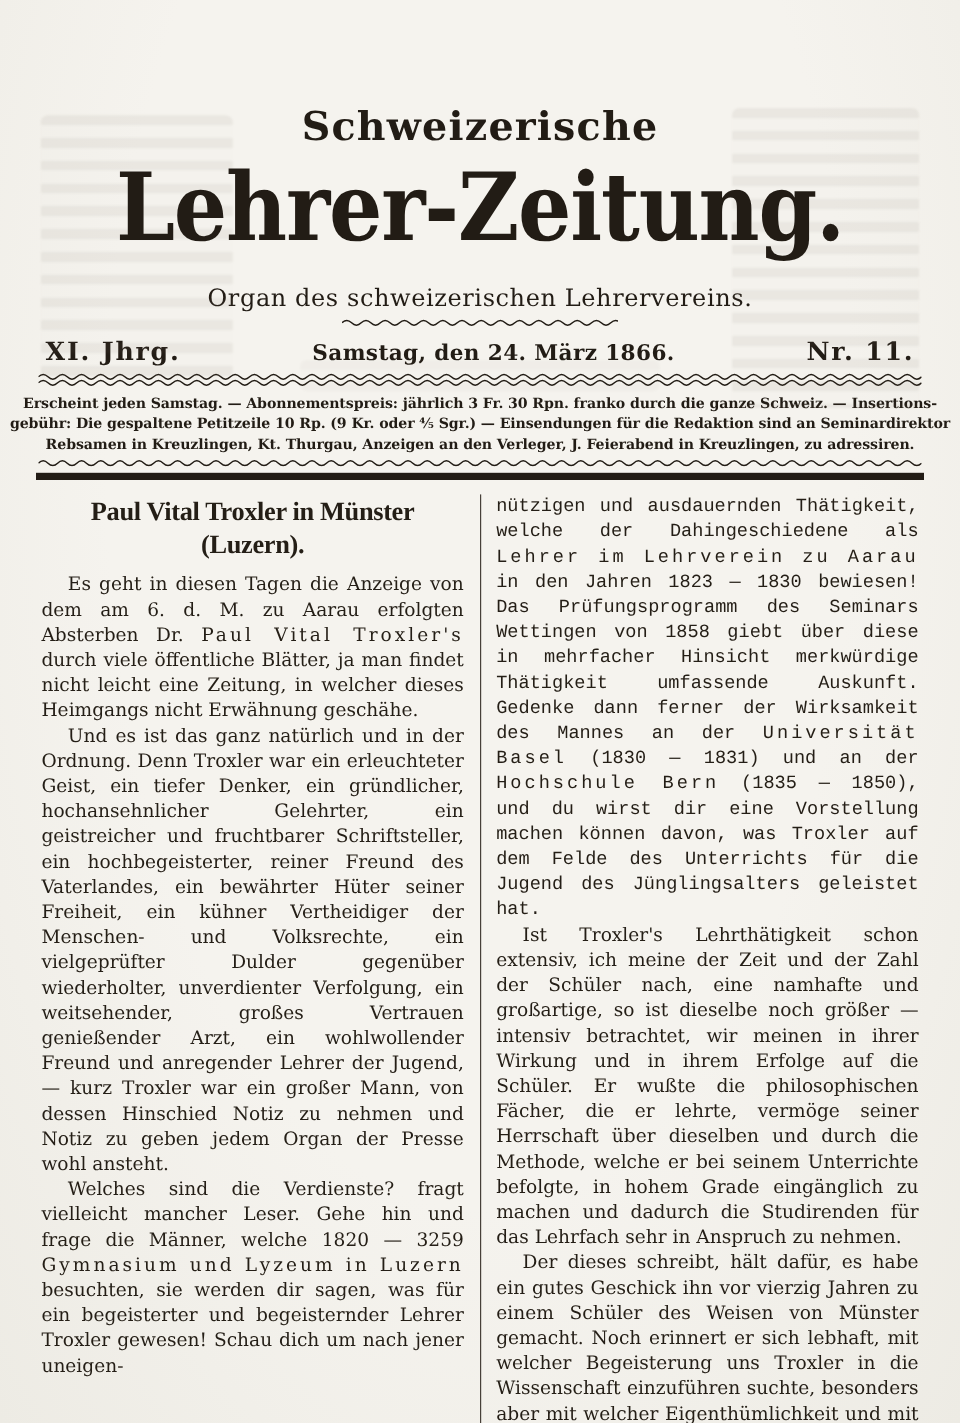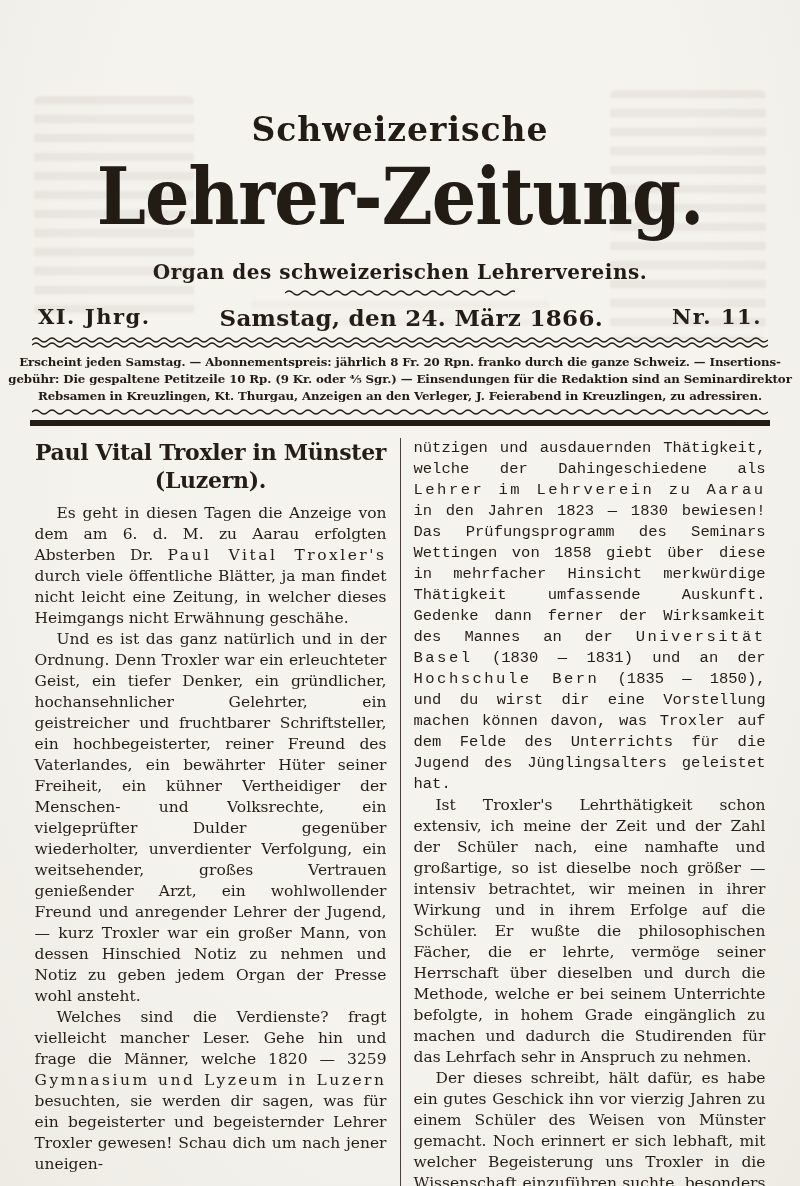--- a/index.html
+++ b/index.html
@@ -3,44 +3,44 @@
 <meta charset="utf-8">
 <style>
   html,body{margin:0;padding:0;}
   body{background:#d8d5cf;font-family:"DejaVu Serif","Liberation Serif",serif;}
   .page{
     position:relative;width:800px;height:1186px;margin:0 auto;overflow:hidden;
     background:radial-gradient(ellipse at 50% 32%, #f5f3ee 55%, #edebe4 100%);
     color:#221c15;
   }
   
-  .masthead{padding-top:88px;text-align:center;margin-top:24px;}
+  .masthead{padding-top:88px;text-align:center;}
   .kicker{font-size:33px;font-weight:bold;letter-spacing:1px;line-height:1.1;}
   .title{font-size:70px;font-weight:bold;letter-spacing:-1px;line-height:1.05;margin-top:8px;
          transform:scaleY(1.12);transform-origin:center top;}
-  .subtitle{font-size:20px;font-weight:bold;margin-top:30px;letter-spacing:0.5px;}
+  .subtitle{font-size:20px;font-weight:normal;margin-top:30px;letter-spacing:0.5px;}
   .wavy{display:block;}
   .wavy.short{width:230px;height:8px;margin:4px auto 0;}
   .wavy.full{width:736px;height:8px;margin:2px auto 0;}
   .wavy.double{width:736px;height:13px;margin:4px auto 0;}
   
-  .dateline{display:flex;justify-content:space-between;align-items:flex-start;
+  .dateline{display:flex;justify-content:space-between;align-items:flex-end;
             padding:8px 38px 0;}
   .vol,.issue{font-size:21px;font-weight:bold;letter-spacing:1.5px;}
-  .date{font-size:23px;font-weight:bold;letter-spacing:0.3px;}
+  .date{font-size:18px;font-weight:bold;letter-spacing:0.3px;}
   
   .imprint{margin-top:6px;text-align:center;font-weight:bold;}
   .imprint-line{font-size:11.8px;line-height:17px;white-space:nowrap;letter-spacing:-0.1px;}
   .rule-thick{height:6px;background:#221c15;width:740px;margin:5px auto 0;}
   
   .columns{display:flex;justify-content:center;margin:12px 34px 0;align-items:stretch;}
   .col{width:352px;text-align:justify;font-size:15.5px;line-height:21px;color:#241e16;}
   .col-divider{width:1px;background:#474039;margin:0 13px;}
   .article-title{font-size:22px;font-weight:bold;text-align:center;line-height:1.3;
-                 margin:0 0 8px;letter-spacing:-0.3px;}
+                 margin:0 0 8px;letter-spacing:-0.3px;font-family:Liberation Serif, serif;}
   .para{margin:0;text-indent:22px;}
   .para.no-indent{text-indent:0;font-family:Liberation Mono, monospace;}
   .sp{letter-spacing:2.5px;}
   
   .ghost{position:absolute;pointer-events:none;opacity:0.55;filter:blur(1.1px);border-radius:6px;}
   .ghost-stripes{background:repeating-linear-gradient(to bottom,
       rgba(118,108,94,0.16) 0 8px, rgba(118,108,94,0.02) 8px 19px);}
 </style>
 </head>
 <body>
@@ -65,21 +65,21 @@
     <span class="date">Samstag, den 24. März 1866.</span>
     <span class="issue">Nr. 11.</span>
   </div>
 
   <svg class="wavy double" viewBox="0 0 736 13" preserveAspectRatio="none">
       <path d="M0 10 q4 -4 8 0 t8 0 t8 0 t8 0 t8 0 t8 0 t8 0 t8 0 t8 0 t8 0 t8 0 t8 0 t8 0 t8 0 t8 0 t8 0 t8 0 t8 0 t8 0 t8 0 t8 0 t8 0 t8 0 t8 0 t8 0 t8 0 t8 0 t8 0 t8 0 t8 0 t8 0 t8 0 t8 0 t8 0 t8 0 t8 0 t8 0 t8 0 t8 0 t8 0 t8 0 t8 0 t8 0 t8 0 t8 0 t8 0 t8 0 t8 0 t8 0 t8 0 t8 0 t8 0 t8 0 t8 0 t8 0 t8 0 t8 0 t8 0 t8 0 t8 0 t8 0 t8 0 t8 0 t8 0 t8 0 t8 0 t8 0 t8 0 t8 0 t8 0 t8 0 t8 0 t8 0 t8 0 t8 0 t8 0 t8 0 t8 0 t8 0 t8 0 t8 0 t8 0 t8 0 t8 0 t8 0 t8 0 t8 0 t8 0 t8 0 t8 0 t8 0 t8 0" fill="none" stroke="#221c15" stroke-width="1.2"></path>
       <path d="M0 5 q4 -4 8 0 t8 0 t8 0 t8 0 t8 0 t8 0 t8 0 t8 0 t8 0 t8 0 t8 0 t8 0 t8 0 t8 0 t8 0 t8 0 t8 0 t8 0 t8 0 t8 0 t8 0 t8 0 t8 0 t8 0 t8 0 t8 0 t8 0 t8 0 t8 0 t8 0 t8 0 t8 0 t8 0 t8 0 t8 0 t8 0 t8 0 t8 0 t8 0 t8 0 t8 0 t8 0 t8 0 t8 0 t8 0 t8 0 t8 0 t8 0 t8 0 t8 0 t8 0 t8 0 t8 0 t8 0 t8 0 t8 0 t8 0 t8 0 t8 0 t8 0 t8 0 t8 0 t8 0 t8 0 t8 0 t8 0 t8 0 t8 0 t8 0 t8 0 t8 0 t8 0 t8 0 t8 0 t8 0 t8 0 t8 0 t8 0 t8 0 t8 0 t8 0 t8 0 t8 0 t8 0 t8 0 t8 0 t8 0 t8 0 t8 0 t8 0 t8 0 t8 0" fill="none" stroke="#221c15" stroke-width="1.2"></path>
     </svg>
 
   <div class="imprint" id="imprint">
-      <div class="imprint-line">Erscheint jeden Samstag. — Abonnementspreis: jährlich 8 Fr. 20 Rpn. franko durch die ganze Schweiz. — Insertions-</div>
+      <div class="imprint-line">Erscheint jeden Samstag. — Abonnementspreis: jährlich 3 Fr. 30 Rpn. franko durch die ganze Schweiz. — Insertions-</div>
       <div class="imprint-line">gebühr: Die gespaltene Petitzeile 10 Rp. (9 Kr. oder ⅘ Sgr.) — Einsendungen für die Redaktion sind an Seminardirektor</div>
       <div class="imprint-line">Rebsamen in Kreuzlingen, Kt. Thurgau, Anzeigen an den Verleger, J. Feierabend in Kreuzlingen, zu adressiren.</div>
     </div>
 
   <svg class="wavy full" viewBox="0 0 736 8" preserveAspectRatio="none">
       <path d="M0 5 q4 -4 8 0 t8 0 t8 0 t8 0 t8 0 t8 0 t8 0 t8 0 t8 0 t8 0 t8 0 t8 0 t8 0 t8 0 t8 0 t8 0 t8 0 t8 0 t8 0 t8 0 t8 0 t8 0 t8 0 t8 0 t8 0 t8 0 t8 0 t8 0 t8 0 t8 0 t8 0 t8 0 t8 0 t8 0 t8 0 t8 0 t8 0 t8 0 t8 0 t8 0 t8 0 t8 0 t8 0 t8 0 t8 0 t8 0 t8 0 t8 0 t8 0 t8 0 t8 0 t8 0 t8 0 t8 0 t8 0 t8 0 t8 0 t8 0 t8 0 t8 0 t8 0 t8 0 t8 0 t8 0 t8 0 t8 0 t8 0 t8 0 t8 0 t8 0 t8 0 t8 0 t8 0 t8 0 t8 0 t8 0 t8 0 t8 0 t8 0 t8 0 t8 0 t8 0 t8 0 t8 0 t8 0 t8 0 t8 0 t8 0 t8 0 t8 0 t8 0 t8 0" fill="none" stroke="#221c15" stroke-width="1.2"></path>
     </svg>
   <div class="rule-thick"></div>
 
   <div class="columns">

